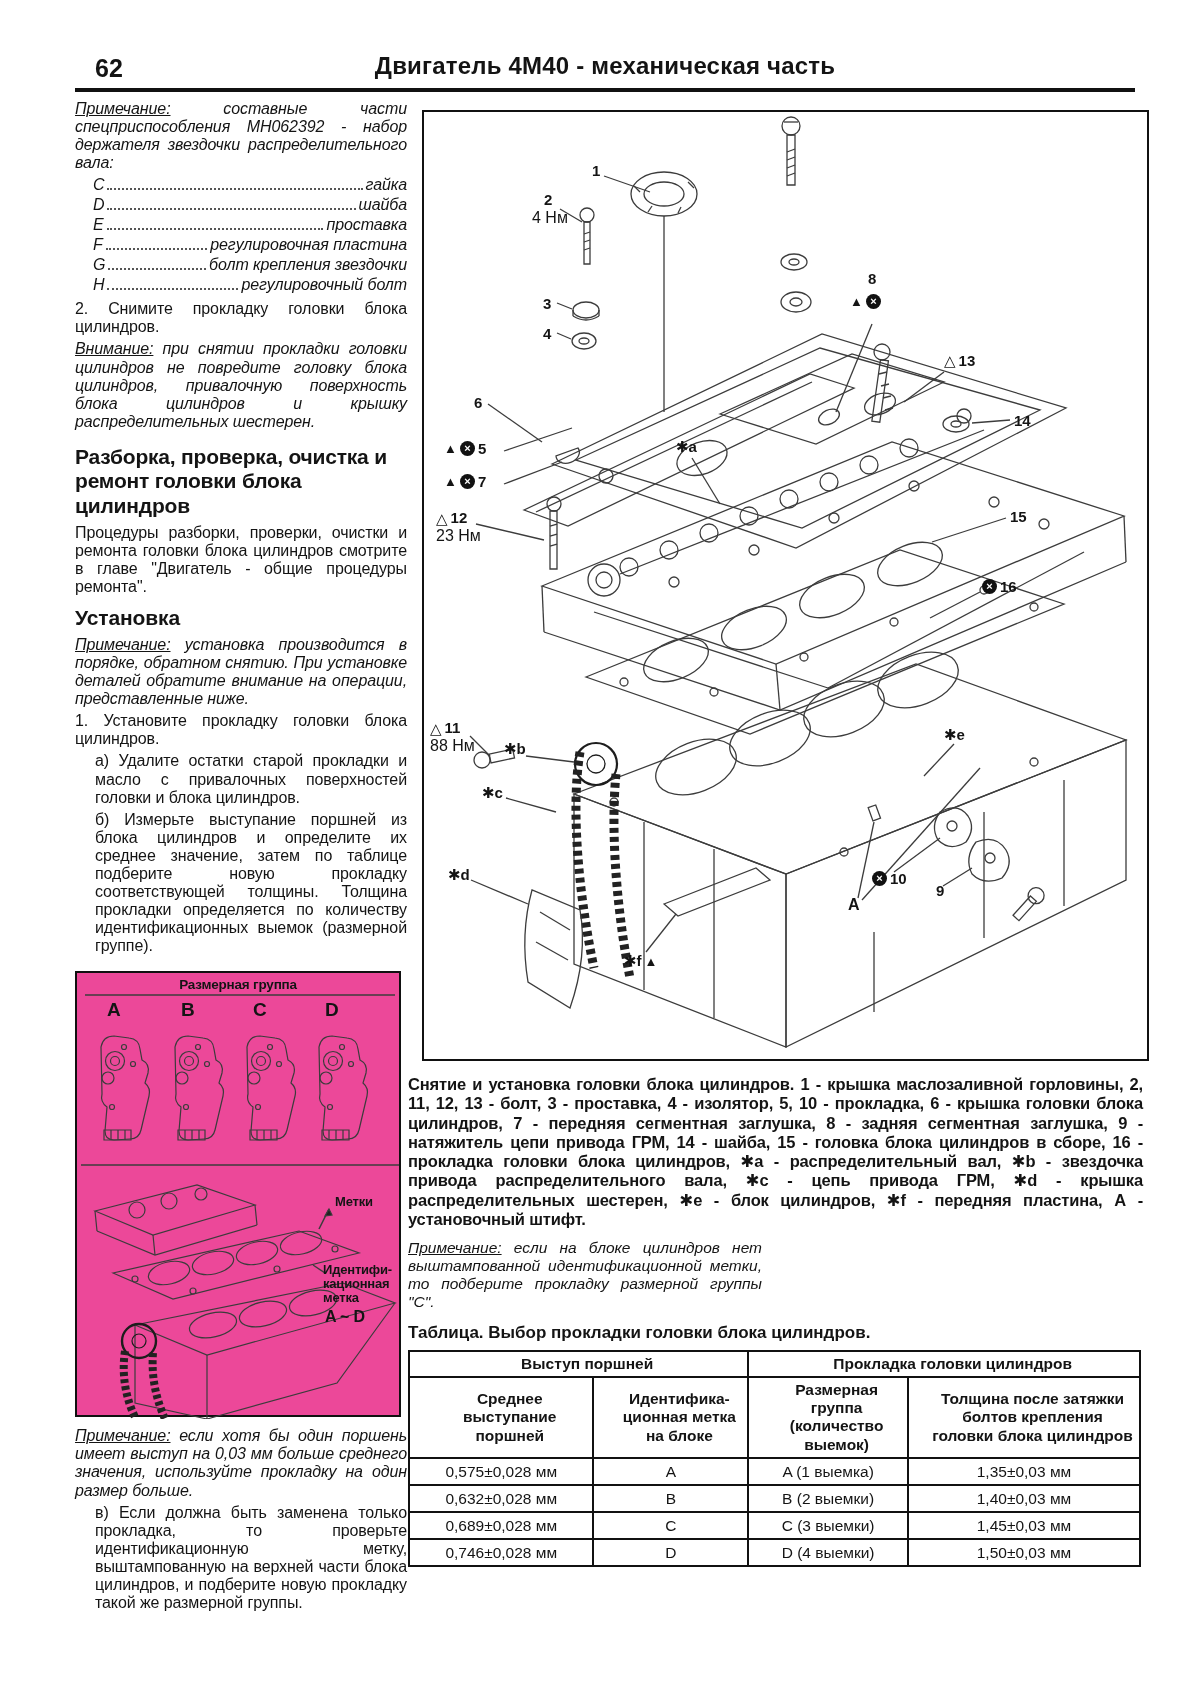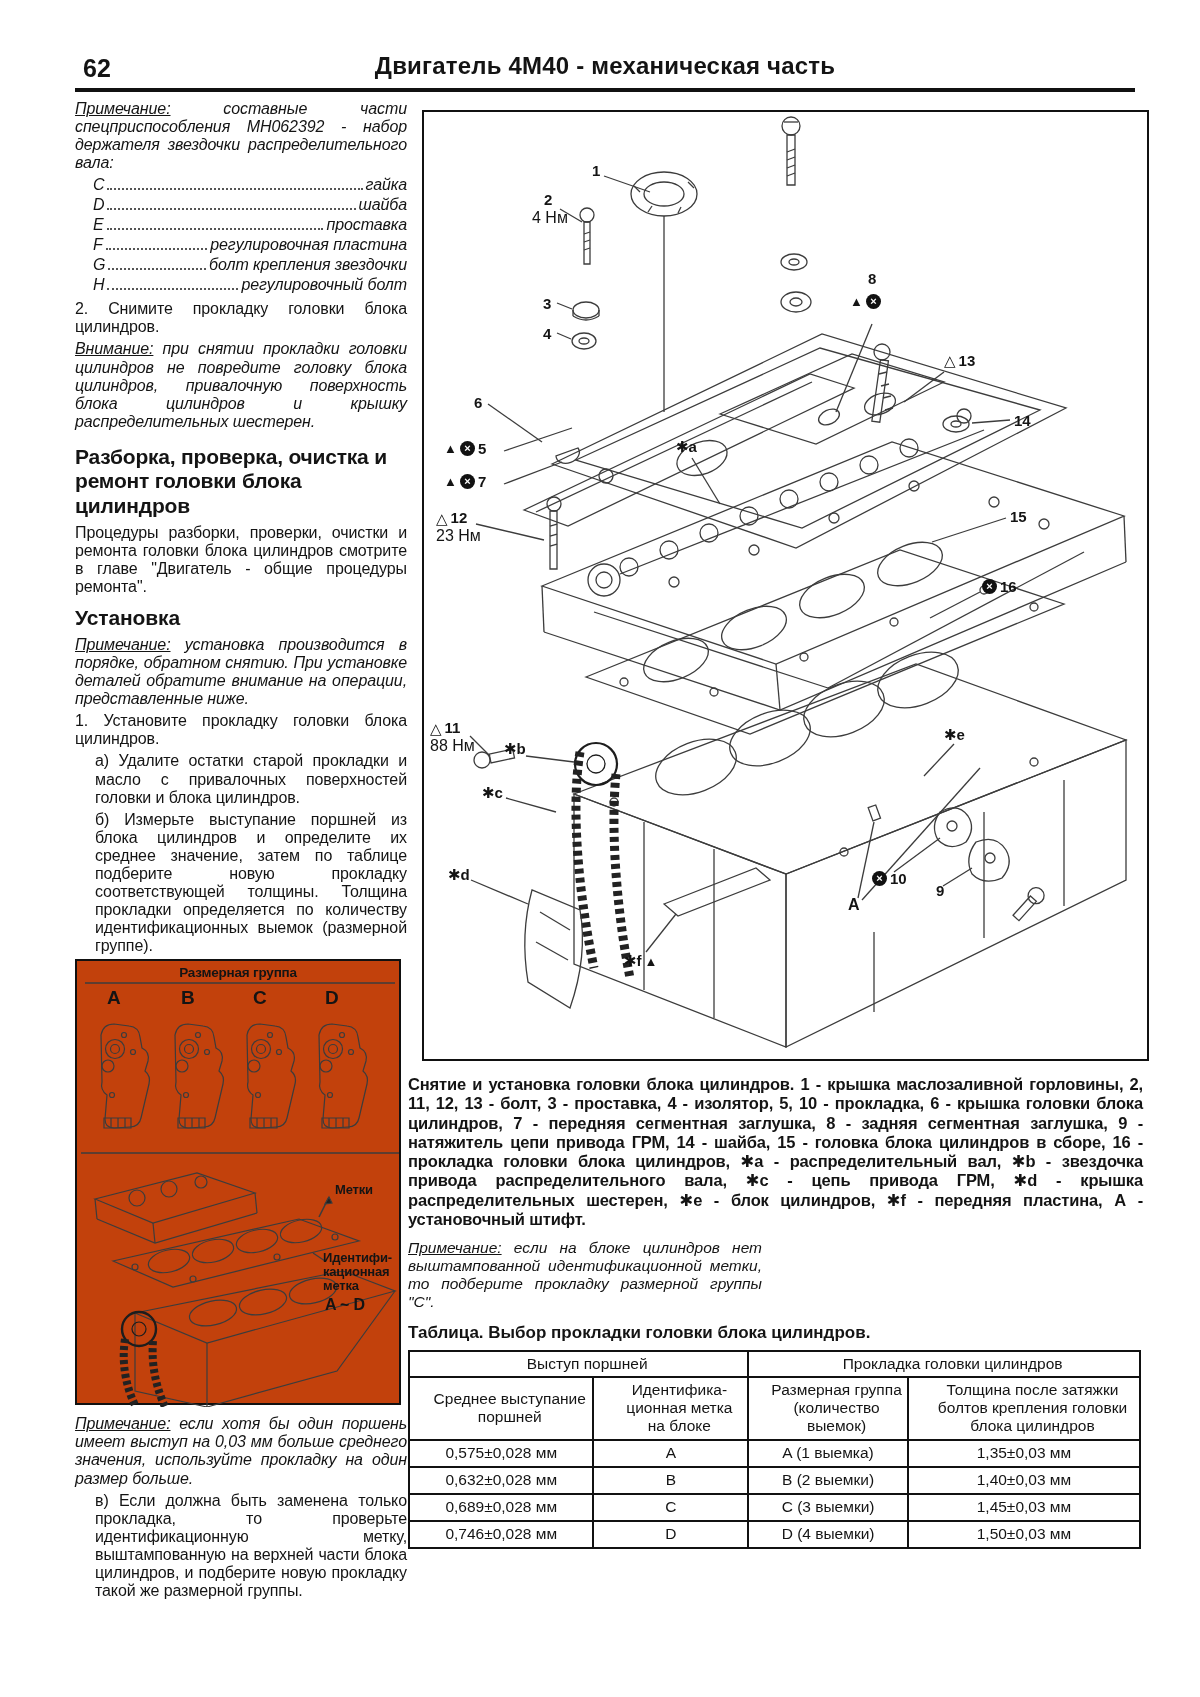--- a/index.html
+++ b/index.html
@@ -5,38 +5,38 @@
   * { margin:0; padding:0; box-sizing:border-box; }
   html,body { background:#e8e8e8; }
   .page {
     position:relative; width:1200px; height:1697px; margin:0 auto;
     background:#fff; color:#141414;
     font-family:"Liberation Sans","DejaVu Sans",sans-serif;
     overflow:hidden;
   }
   
   .hdr { position:absolute; left:75px; top:52px; width:1060px; border-bottom:4px solid #111; padding-bottom:8px; }
-  .hdr .pnum { position:absolute; left:8px; top:2px; font-size:25px; font-weight:bold; }
+  .hdr .pnum { position:absolute; left:20px; top:2px; font-size:25px; font-weight:bold; }
   .hdr .htitle { text-align:center; font-size:24px; font-weight:bold; letter-spacing:.2px; }
 
   
   .lcol { position:absolute; left:75px; top:100px; width:332px; font-size:16px; line-height:1.13; text-align:justify; letter-spacing:-.1px; }
   .lcol p { margin-bottom:4px; }
   .note { font-style:italic; }
   .lead { font-style:italic; text-decoration:underline; }
   .toollist { font-style:italic; margin:2px 0 4px 18px; }
   .toolrow { display:flex; align-items:baseline; height:20px; }
   .toolrow .tkey { font-weight:normal; }
   .toolrow .tdots { flex:1; border-bottom:2px dotted #555; margin:0 3px 4px 3px; }
   .h-big { font-size:21px; font-weight:bold; line-height:1.16; text-align:left; margin:14px 0 6px 0; letter-spacing:-.2px; }
   .h-mid { font-size:21px; font-weight:bold; text-align:left; margin:10px 0 6px 0; }
   .substep { padding-left:20px; }
 
   
-  .lfig { position:relative; width:326px; height:446px; border:2px solid #111; margin:4px 0 10px 0; background:#c2410c; }
+  .lfig { position:relative; width:326px; height:446px; border:2px solid #111; margin:16px 0 10px 0; background:#ec4899; }
   .lfig svg { position:absolute; left:0; top:0; }
   .lfig .cap { position:absolute; left:0; top:4px; width:100%; text-align:center; font-size:13.5px; font-weight:bold; letter-spacing:-.2px; }
   .grp-letter { position:absolute; font-size:19px; font-weight:bold; }
   .lfig-label { position:absolute; font-size:13px; font-weight:bold; line-height:1.05; letter-spacing:-.2px; }
 
   
   .rcol { position:absolute; left:408px; top:102px; width:735px; }
   .dfig { position:relative; width:727px; height:951px; border:2px solid #111; margin-left:14px; margin-top:8px; background:#fff; }
   .dfig svg { position:absolute; left:0; top:0; }
   .co { position:absolute; font-size:15px; font-weight:bold; white-space:nowrap; display:flex; align-items:center; gap:3px; }
@@ -45,21 +45,21 @@
   .ttri { font-size:15px; font-weight:bold; line-height:1; }
   .cx { display:inline-flex; width:15px; height:15px; border-radius:50%; background:#111; color:#fff; font-size:11px; font-weight:bold; align-items:center; justify-content:center; line-height:1; }
   .star { font-weight:bold; }
 
   .dcap { margin:14px 0 0 0; font-size:16.5px; font-weight:bold; line-height:1.17; text-align:justify; letter-spacing:-.15px; }
   .bnotes { display:flex; gap:42px; margin-top:10px; }
   .bnotes .bn { width:354px; font-size:15.5px; font-style:italic; line-height:1.15; text-align:justify; }
   .tbl-title { margin-top:12px; font-size:17px; font-weight:bold; }
   table.sel { border-collapse:collapse; margin-top:7px; width:733px; }
   table.sel th, table.sel td { border:2px solid #111; text-align:center; vertical-align:middle; padding:3px 5px; }
-  table.sel th { font-size:15.5px; font-weight:normal; line-height:1.18;padding-left:22px; }
+  table.sel th { font-size:15.5px; font-weight:bold; line-height:1.18;padding-left:22px; }
   table.sel td { font-size:15.5px; height:27px; }
   svg path, svg circle, svg ellipse, svg line, svg rect, svg polygon, svg polyline { vector-effect:non-scaling-stroke; }
 </style>
 </head>
 <body>
 
 <div class="page">
 
   <div class="hdr">
     <div class="pnum">62</div>

